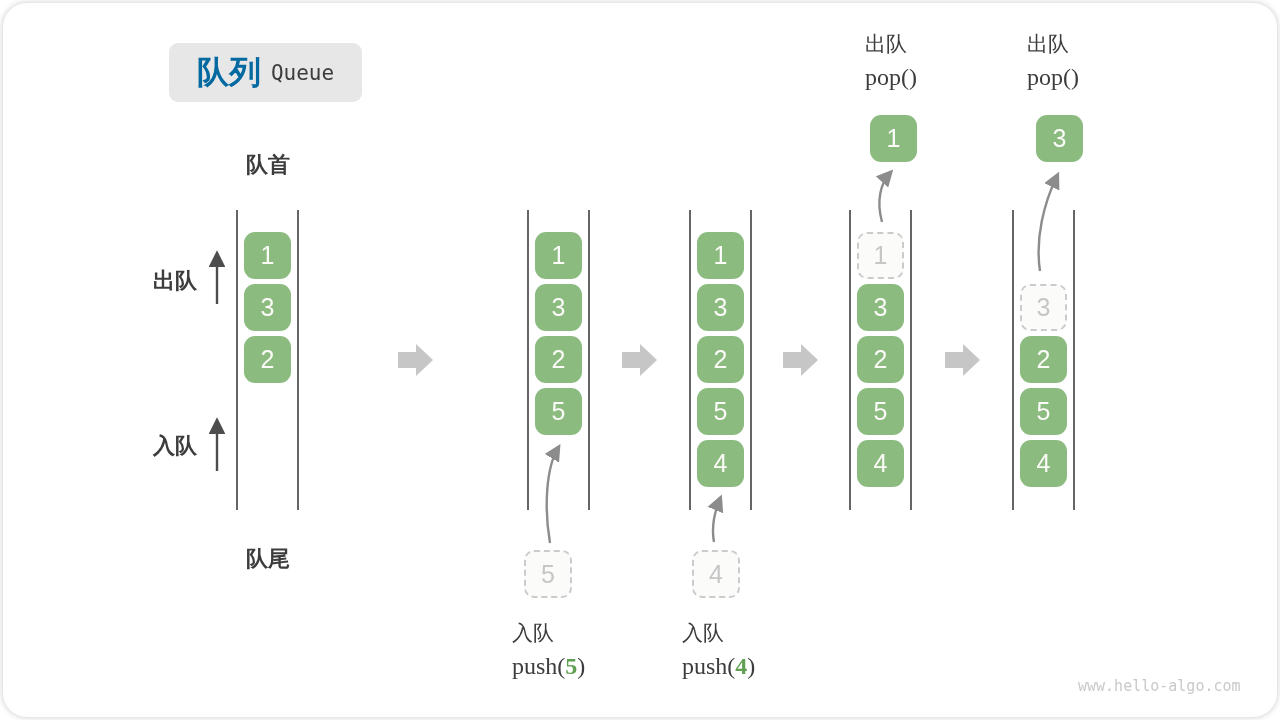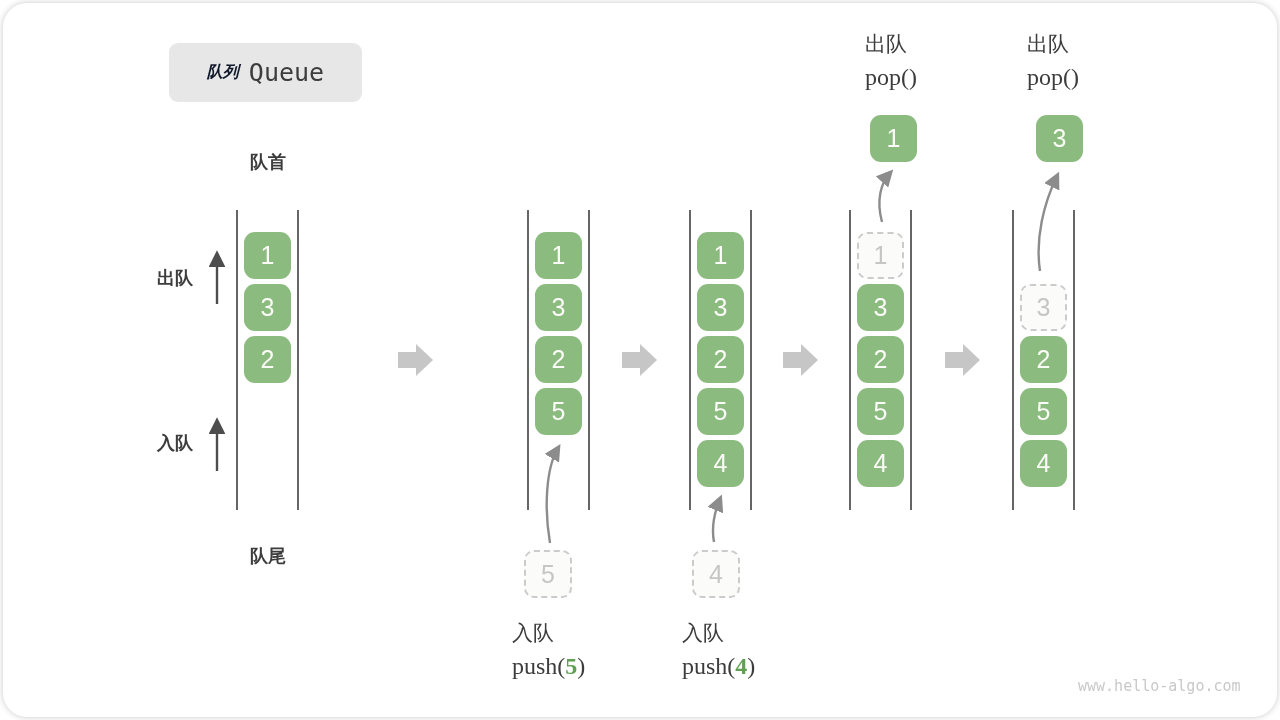--- a/index.html
+++ b/index.html
@@ -4,24 +4,24 @@
 <style>
   html,body{margin:0;padding:0;background:#ffffff;width:1280px;height:720px;overflow:hidden;
             font-family:"Liberation Sans","DejaVu Sans",sans-serif;}
   .stage{position:relative;width:1280px;height:720px;}
   .card{position:absolute;left:3px;top:3px;width:1274px;height:714px;background:#ffffff;
         border-radius:24px;box-shadow:0 0 6px rgba(0,0,0,0.22);}
   .overlay{position:absolute;left:0;top:0;width:1280px;height:720px;}
 
   .title-badge{position:absolute;left:169px;top:43px;width:193px;height:59px;border-radius:9px;
                background:var(--title-bg,#e7e7e7);display:flex;align-items:center;justify-content:center;gap:10px;}
-  .title-zh{font-size:16px;font-weight:bold;color:#0f172a;font-style:italic;}
-  .title-en{font-family:"DejaVu Sans Mono","Liberation Mono",monospace;font-size:25px;color:#3c3c3c;}
+  .title-zh{font-size:32px;font-weight:bold;color:#0369a1;}
+  .title-en{font-family:"DejaVu Sans Mono","Liberation Mono",monospace;font-size:21px;color:#3c3c3c;}
 
-  .side-label{position:absolute;width:62px;text-align:center;font-size:18px;font-weight:bold;
+  .side-label{position:absolute;width:62px;text-align:center;font-size:22px;font-weight:bold;
               color:var(--text-dark,#3c3c3c);}
 
   .qbox{position:absolute;width:47px;height:47px;border-radius:11px;background:var(--box-green,#8cbb80);
         color:var(--box-text,#fbfbf7);font-size:25px;display:flex;align-items:center;justify-content:center;
         box-sizing:border-box;}
   .qbox.dashed{background:var(--dashed-fill,#fbfbfa);border:2px dashed var(--dashed-border,#cbcbcb);
                color:var(--dashed-text,#c6c6c6);border-radius:10px;}
   .pending{width:48px;height:48px;}
 
   .op-label{position:absolute;color:var(--text-dark,#3c3c3c);}

